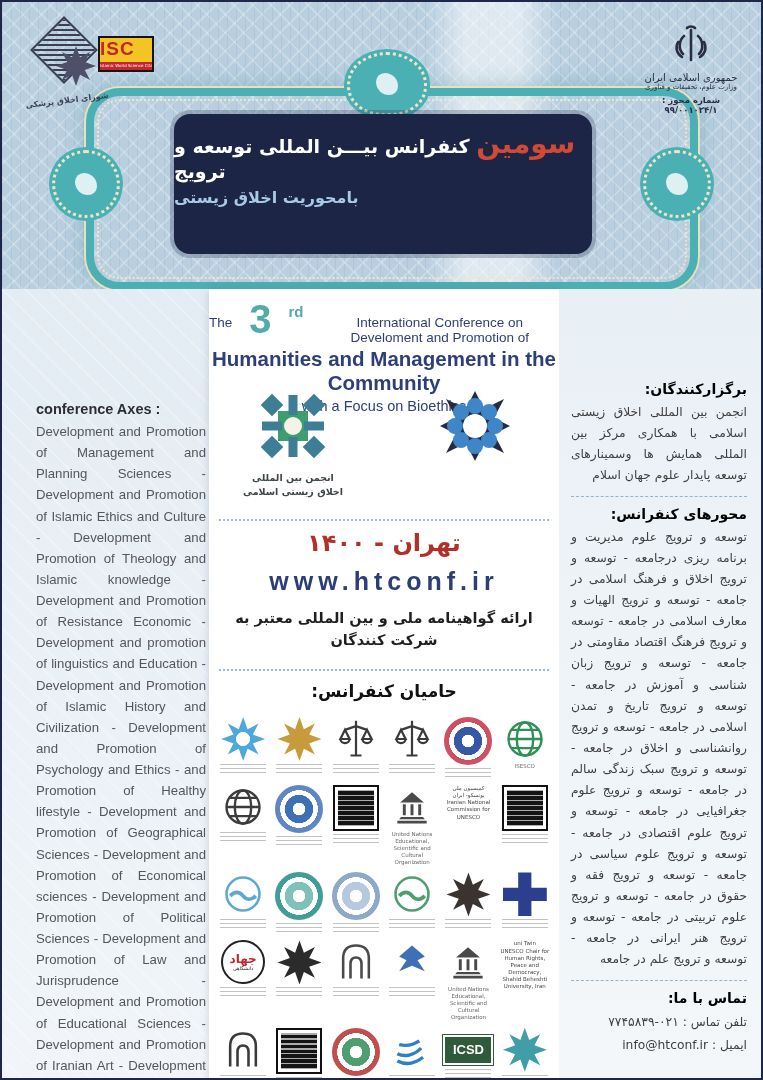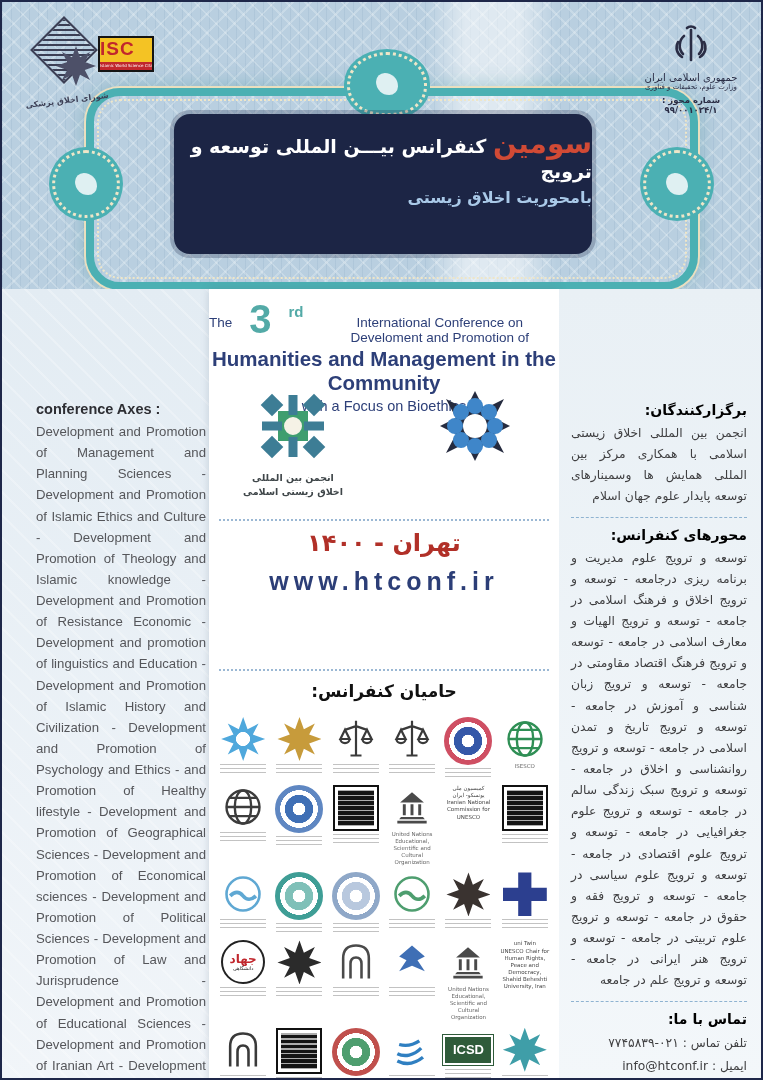--- a/index.html
+++ b/index.html
@@ -22,21 +22,21 @@
     box-shadow:0 0 0 2px #eadfbf, 0 0 22px rgba(60,140,150,.45);}
   .medallion{position:absolute;background:#4bb0b3;border:3px dotted #efe6c8;border-radius:50%;
     box-shadow:0 0 0 3px #4bb0b3;}
   .medallion.left{left:50px;top:148px;width:62px;height:62px;}
   .medallion.right{right:50px;top:148px;width:62px;height:62px;}
   .medallion.top{left:345px;top:50px;width:74px;height:58px;border-radius:50% 50% 45% 45%;}
   .medallion .inner-dot{position:absolute;left:50%;top:50%;width:22px;height:22px;transform:translate(-50%,-50%);
     background:#dff0f2;border-radius:40% 60% 40% 60%;}
   
   .banner{position:absolute;left:172px;top:112px;width:418px;height:140px;background:#1c2545;
-    border-radius:16px;text-align:right;color:#fff;box-shadow:0 0 0 4px rgba(28,37,69,.25);}
+    border-radius:16px;text-align:left;color:#fff;box-shadow:0 0 0 4px rgba(28,37,69,.25);}
   .banner .l1{margin-top:13px;font-weight:bold;font-size:19px;direction:rtl;}
   .banner .l1 .accent{font-size:28px;font-weight:bold;}
   .banner .l2{font-size:31px;font-weight:bold;direction:rtl;margin-top:2px;letter-spacing:-1px;}
   .banner .l3{font-size:16px;font-weight:bold;margin-top:6px;direction:rtl;}
   
   .seal{position:absolute;left:16px;top:20px;width:80px;height:100px;}
   .seal .sq{position:absolute;left:22px;top:4px;width:44px;height:44px;border:2px solid #3c3f55;transform:rotate(45deg);
     background:repeating-linear-gradient(135deg,#3c3f55 0 2px,transparent 2px 5px);}
   .seal .fl{position:absolute;left:38px;top:24px;width:40px;height:40px;background:#4d5068;
     clip-path:polygon(50% 0,60% 28%,85% 15%,72% 40%,100% 50%,72% 60%,85% 85%,60% 72%,50% 100%,40% 72%,15% 85%,28% 60%,0 50%,28% 40%,15% 15%,40% 28%);}
@@ -101,21 +101,21 @@
     box-shadow:inset 0 0 0 2px #fff;color:#fff;font-weight:bold;font-size:13px;line-height:30px;
     font-family:"Liberation Sans",sans-serif;}
   .sq-outer{border:2px solid #111;background:#fff;padding:3px;width:36px;height:36px;box-sizing:content-box;margin:0 auto;}
   .sq-inner{width:100%;height:100%;background-color:#141414;
     background-image:repeating-linear-gradient(180deg, rgba(255,255,255,.65) 0 1.5px, transparent 1.5px 5px);}
   .seal-c{width:44px;height:44px;border:2.5px solid #222;border-radius:50%;margin:0 auto;box-sizing:border-box;
     display:flex;flex-direction:column;justify-content:center;}
   .seal-c .a{color:#c1272d;font-weight:bold;font-size:12px;direction:rtl;line-height:1;}
   .seal-c .b{color:#222;font-size:5px;direction:rtl;}
   
-  .fa-col{position:absolute;right:18px;top:113px;width:176px;direction:rtl;color:#3f3f41;}
+  .fa-col{position:absolute;right:18px;top:92px;width:176px;direction:rtl;color:#3f3f41;}
   .fa-col h3{margin:0 0 5px 0;font-size:14px;color:#000;}
   .fa-col p{margin:0;font-size:12.3px;line-height:1.72;text-align:justify;}
   .dashsep{border-top:1.5px dashed #8fb3d1;margin:9px 0;}
   .contact p{font-size:12.3px;line-height:1.9;margin:0;}
   .contact .em{direction:rtl;}
 </style>
 </head>
 <body>
 
 <div class="poster">
@@ -222,20 +222,23 @@
               <circle cx="23" cy="23" r="8"></circle>
           </g>
           <circle cx="37" cy="37" r="12" fill="#fff"></circle>
         </svg>
       </div>
     </div>
 
     <div class="dotsep" style="top:230px"></div>
     <div class="city">تهران - ۱۴۰۰</div>
     <div class="site">www.htconf.ir</div>
+    <div class="cert">
+      <span>ارائه گواهینامه ملی و بین المللی معتبر به</span><br><span>شرکت کنندگان</span>
+    </div>
     <div class="dotsep" style="top:380px"></div>
     <div class="sp-title">حامیان کنفرانس:</div>
 
     <div class="grid" id="sponsor-grid">
         <div class="sp-row">
           <div class="sp-cell">
             <div class="shp" style="clip-path:polygon(50% 0,60% 28%,85% 15%,72% 40%,100% 50%,72% 60%,85% 85%,60% 72%,50% 100%,40% 72%,15% 85%,28% 60%,0 50%,28% 40%,15% 15%,40% 28%);background:radial-gradient(circle,#fff 0 22%,#4fa8dc 23%);"></div>
             <div class="smudge"></div>
           </div>
           <div class="sp-cell">

